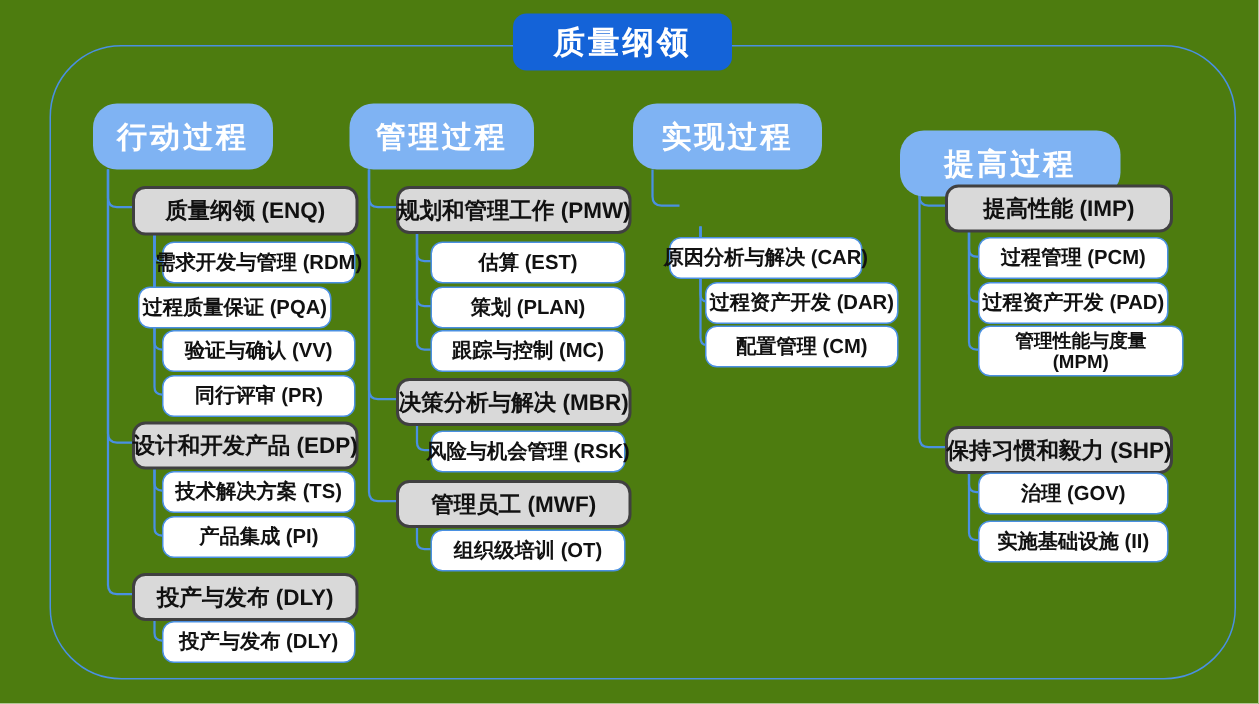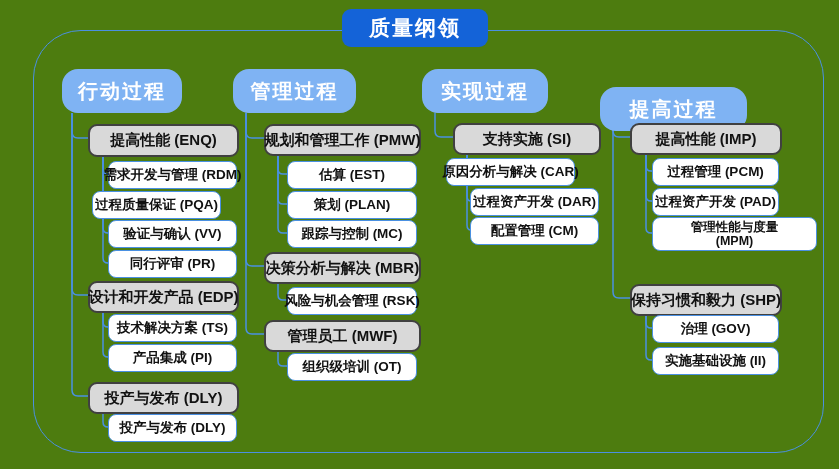--- a/index.html
+++ b/index.html
@@ -20,21 +20,21 @@
          display:flex;align-items:center;justify-content:center;letter-spacing:2px;}
   .col-header{position:absolute;height:44px;z-index:2;background:var(--header-bg);border-radius:16px;
          color:#fff;font-weight:bold;font-size:20px;letter-spacing:2px;
          display:flex;align-items:center;justify-content:center;}
   .group{position:absolute;z-index:2;background:var(--group-fill);border:2px solid var(--group-border);
          border-radius:9px;color:#111;font-weight:bold;font-size:15px;
          display:flex;align-items:center;justify-content:center;white-space:nowrap;}
   .leaf{position:absolute;z-index:2;background:#fff;border:1.5px solid var(--leaf-border);
          border-radius:8px;color:#111;font-weight:bold;font-size:13.5px;
          display:flex;align-items:center;justify-content:center;white-space:nowrap;}
-  .leaf.two-line{white-space:normal;text-align:center;font-size:12.5px;line-height:1.15;padding:0 19px;}
+  .leaf.two-line{white-space:normal;text-align:center;font-size:12.5px;line-height:1.15;padding:0 5px;}
   svg.connectors{position:absolute;left:0;top:0;z-index:1;pointer-events:none;}
   svg.connectors path{fill:none;stroke:var(--line);stroke-width:1.5;}
 </style>
 </head>
 <body>
 
 <div class="canvas">
 
   <div class="frame"></div>
 
@@ -80,41 +80,40 @@
     <path d="M646 312 V355 Q646 360 651 360 H652"></path>
   </svg>
 
   <div class="chart-title">质量纲领</div>
 
   <div class="col-header" style="left:62px;top:69px;width:120px">行动过程</div>
   <div class="col-header" style="left:233px;top:69px;width:123px">管理过程</div>
   <div class="col-header" style="left:422px;top:69px;width:126px">实现过程</div>
   <div class="col-header" style="left:600px;top:87px;width:147px">提高过程</div>
 
-  <div class="group" style="left:88px;top:124px;width:147px;height:29px">提高性能 (ENQ)</div>
+  <div class="group" style="left:88px;top:124px;width:147px;height:29px">质量纲领 (ENQ)</div>
   <div class="leaf" style="left:108px;top:161px;width:127px;height:26px">需求开发与管理 (RDM)</div>
   <div class="leaf" style="left:92px;top:191px;width:127px;height:26px">过程质量保证 (PQA)</div>
   <div class="leaf" style="left:108px;top:220px;width:127px;height:26px">验证与确认 (VV)</div>
   <div class="leaf" style="left:108px;top:250px;width:127px;height:26px">同行评审 (PR)</div>
   <div class="group" style="left:88px;top:281px;width:147px;height:28px">设计和开发产品 (EDP)</div>
   <div class="leaf" style="left:108px;top:314px;width:127px;height:26px">技术解决方案 (TS)</div>
   <div class="leaf" style="left:108px;top:344px;width:127px;height:26px">产品集成 (PI)</div>
   <div class="group" style="left:88px;top:382px;width:147px;height:28px">投产与发布 (DLY)</div>
   <div class="leaf" style="left:108px;top:414px;width:127px;height:26px">投产与发布 (DLY)</div>
 
   <div class="group" style="left:264px;top:124px;width:153px;height:28px">规划和管理工作 (PMW)</div>
   <div class="leaf" style="left:287px;top:161px;width:128px;height:26px">估算 (EST)</div>
   <div class="leaf" style="left:287px;top:191px;width:128px;height:26px">策划 (PLAN)</div>
   <div class="leaf" style="left:287px;top:220px;width:128px;height:26px">跟踪与控制 (MC)</div>
   <div class="group" style="left:264px;top:252px;width:153px;height:28px">决策分析与解决 (MBR)</div>
   <div class="leaf" style="left:287px;top:287px;width:128px;height:26px">风险与机会管理 (RSK)</div>
   <div class="group" style="left:264px;top:320px;width:153px;height:28px">管理员工 (MWF)</div>
   <div class="leaf" style="left:287px;top:353px;width:128px;height:26px">组织级培训 (OT)</div>
 
-  <div class="group" style="left:453px;top:123px;width:144px;height:28px">支持实施 (SI)</div>
   <div class="leaf" style="left:446px;top:158px;width:127px;height:26px">原因分析与解决 (CAR)</div>
   <div class="leaf" style="left:470px;top:188px;width:127px;height:26px">过程资产开发 (DAR)</div>
   <div class="leaf" style="left:470px;top:217px;width:127px;height:26px">配置管理 (CM)</div>
 
   <div class="group" style="left:630px;top:123px;width:148px;height:28px">提高性能 (IMP)</div>
   <div class="leaf" style="left:652px;top:158px;width:125px;height:26px">过程管理 (PCM)</div>
   <div class="leaf" style="left:652px;top:188px;width:125px;height:26px">过程资产开发 (PAD)</div>
   <div class="leaf two-line" style="left:652px;top:217px;width:125px;height:32px">管理性能与度量 (MPM)</div>
   <div class="group" style="left:630px;top:284px;width:148px;height:28px">保持习惯和毅力 (SHP)</div>
   <div class="leaf" style="left:652px;top:315px;width:125px;height:26px">治理 (GOV)</div>

